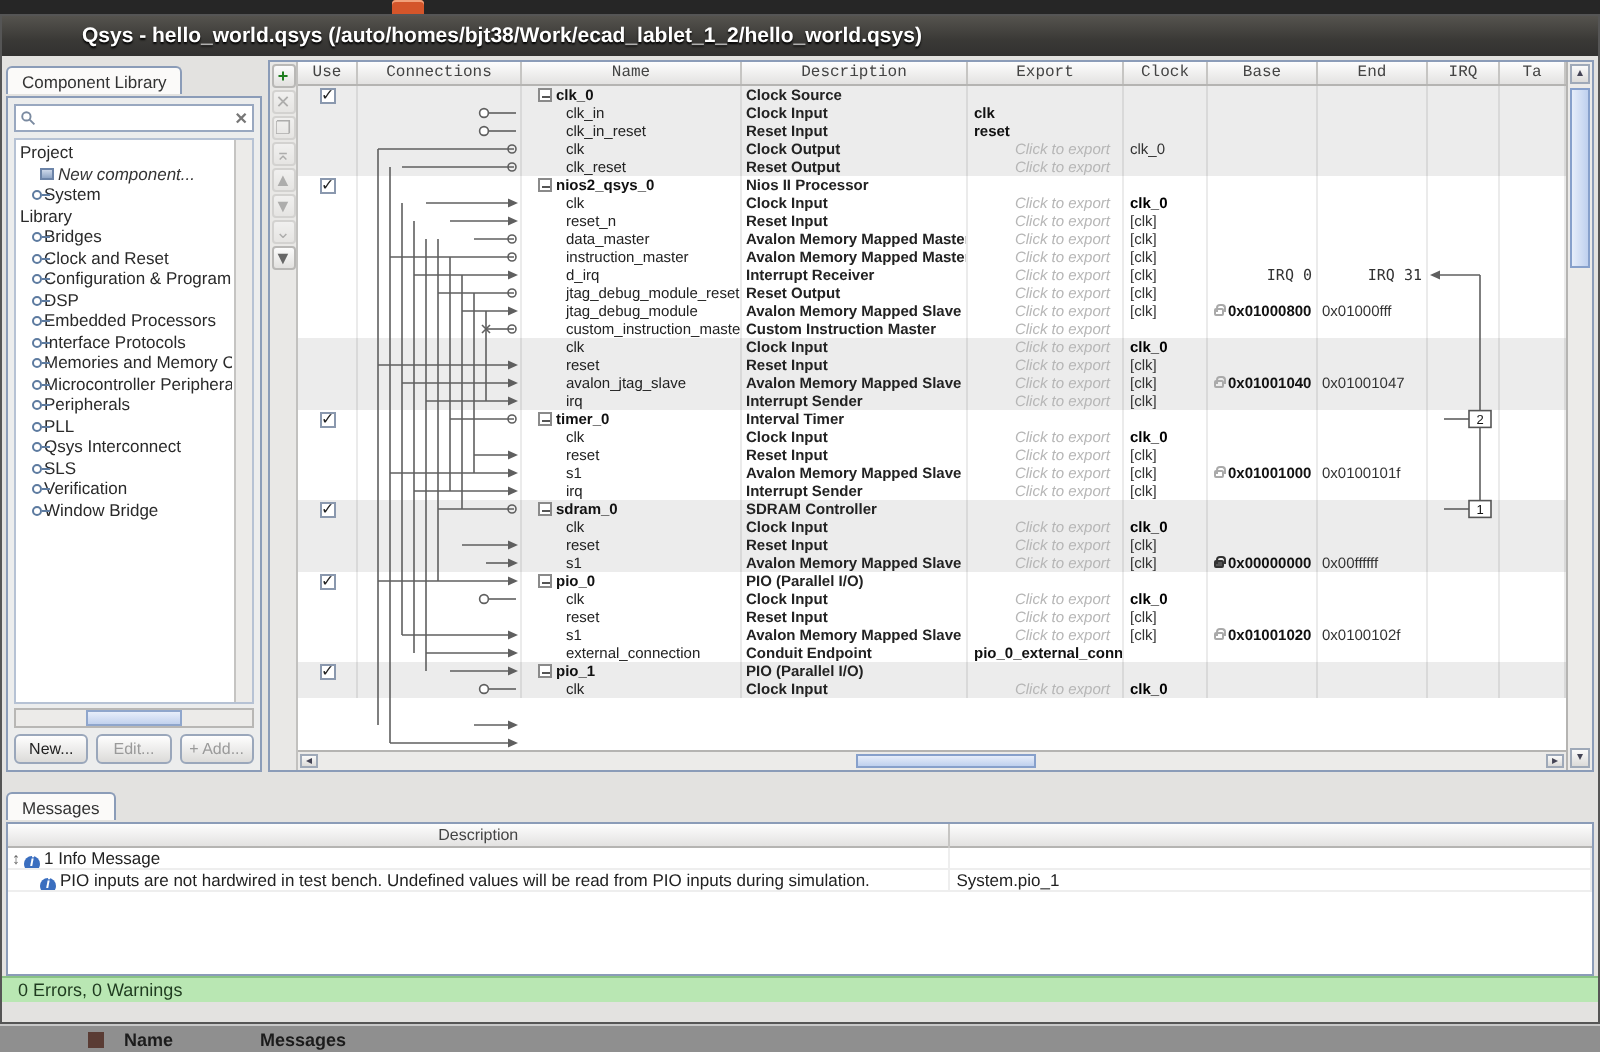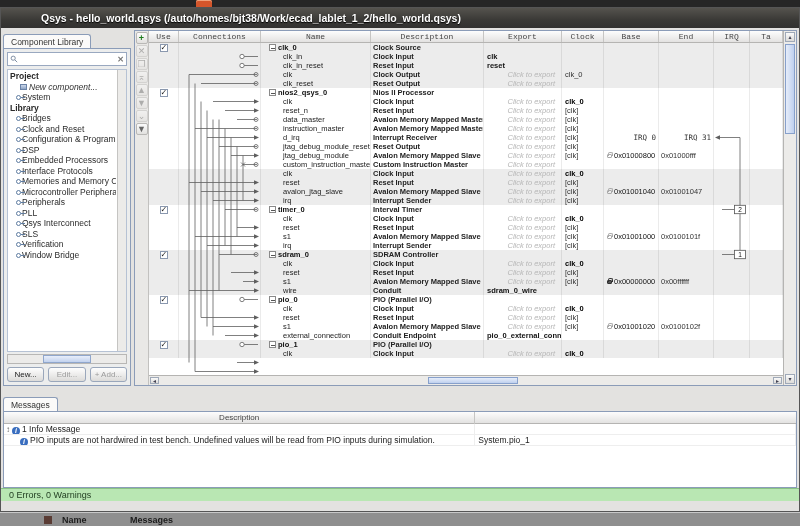--- a/index.html
+++ b/index.html
@@ -28,21 +28,21 @@
   .tab.active{background:#fbfaf9;padding-top:2px;z-index:2;}
   .panelbox{border:1px solid #8b9cb8;background:#eceded;flex:1;position:relative;z-index:1;}
   .lib-inner{position:absolute;inset:3px;display:flex;flex-direction:column;}
   .searchbox{height:14px;background:#fff;border:1px solid #99a8c0;display:flex;align-items:center;padding:0 2px;flex:none;margin-bottom:3px;}
   .searchbox input{flex:1;border:none;outline:none;font-size:8px;height:10px;min-width:0;}
   .mag{width:8px;height:8px;flex:none;margin-right:2px;}
   .clear-x{flex:none;color:#777;font-size:8px;font-weight:bold;cursor:default;}
   .treebox{flex:1;background:#fff;border:1px solid #b6c2d4;position:relative;overflow:hidden;}
   .tree{position:absolute;left:2px;top:1px;right:10px;}
   .tree-item{font-size:8.5px;line-height:10.5px;color:#2a2a2a;white-space:nowrap;overflow:hidden;}
-  .tree-item.section{font-weight:bold;}
+  .tree-item.section{font-weight:normal;}
   .tree-item.leaf{padding-left:10px;font-style:italic;color:#333;}
   .tree-item.branch{padding-left:6px;}
   .branch-icon{display:inline-block;width:5px;height:5px;border:1px solid #5d7ba0;border-radius:50%;margin-right:1px;position:relative;top:0px;}
   .branch-icon::after{content:"";position:absolute;left:4px;top:1px;width:4px;height:1px;background:#5d7ba0;}
   .comp-icon{display:inline-block;width:7px;height:6px;background:linear-gradient(#cdd8ea,#8fa5c5);border:1px solid #6c84a8;margin-right:2px;}
   .tree-vscroll{position:absolute;right:0;top:0;bottom:0;width:9px;background:#ecebe9;border-left:1px solid #c5c4c2;}
   .lib-hscroll{height:10px;margin-top:2px;background:#ecebe9;border:1px solid #b8b7b5;position:relative;flex:none;}
   .lib-hscroll .thumb{position:absolute;left:30%;top:0;width:40%;height:8px;background:linear-gradient(#e8eefa,#c2d2ee);border:1px solid #8fa6cc;}
   .lib-buttons{height:18px;flex:none;display:flex;gap:4px;padding-top:3px;justify-content:space-between;}
   .btn{flex:1;height:15px;font-size:8px;color:#222;background:linear-gradient(#fefefe,#dcdbd9);border:1px solid #9aa7bb;border-radius:3px;text-align:center;line-height:13px;white-space:nowrap;overflow:hidden;}
@@ -74,21 +74,21 @@
   .c-name.child{padding-left:22px;color:#222;}
   .collapse-box{display:inline-block;width:7px;height:7px;border:1px solid #8a8a8a;background:#fff;position:relative;top:0px;margin-right:2px;vertical-align:-1px;}
   .collapse-box::after{content:"";position:absolute;left:1px;top:3px;width:4px;height:1px;background:#555;}
   .c-desc{color:#222;padding-left:2px;font-weight:bold;}
   .c-exp{padding-left:3px;}
   .c-exp .ph{color:#b6b6b6;font-style:italic;text-align:right;display:block;padding-right:6px;}
   .c-exp .val{font-weight:bold;color:#111;}
   .c-clk{padding-left:3px;color:#333;}
   .c-clk.bold{font-weight:bold;color:#000;}
   .c-base,.c-end{font-family:"DejaVu Sans Mono",monospace;font-size:7px;color:#333;padding-left:2px;display:flex;align-items:center;}
-  .c-base .hex{font-weight:normal;color:#111;}
+  .c-base .hex{font-weight:bold;color:#111;}
   .irq-label{flex:1;text-align:right;padding-right:2px;color:#333;font-family:"DejaVu Sans Mono",monospace;}
   .lock{width:5px;height:4px;border:1px solid #aaa;border-radius:1px;display:inline-block;position:relative;margin:0 2px 0 1px;flex:none;}
   .lock::before{content:"";position:absolute;top:-3px;left:0px;width:3px;height:3px;border:1px solid #aaa;border-bottom:none;border-radius:2px 2px 0 0;}
   .lock.closed{border-color:#333;background:#555;}
   .lock.closed::before{border-color:#333;}
   svg.overlay{position:absolute;top:0;pointer-events:none;}
   .vscroll{width:13px;flex:none;background:#ecebe9;border-left:1px solid #b5b4b2;position:relative;}
   .vscroll .arrow{position:absolute;left:1px;width:10px;height:10px;background:linear-gradient(#fafafa,#dcdbd9);border:1px solid #9fa9b8;font-size:6px;line-height:9px;text-align:center;color:#445;}
   .vscroll .thumb{position:absolute;left:1px;top:13px;width:10px;height:90px;background:linear-gradient(90deg,#e6edfa,#bfd0ee);border:1px solid #87a0cb;}
   .hscroll{height:10px;flex:none;background:#ecebe9;border-top:1px solid #b5b4b2;position:relative;}
@@ -588,32 +588,20 @@
                       <span class="ph">Click to export</span>
                     </div>
                     <div class="c-clk">[clk]</div>
                     <div class="c-base">
                       <span class="lock closed"></span>
                       <span class="hex">0x00000000</span>
                     </div>
                     <div class="c-end">
                       <span>0x00ffffff</span>
                     </div>
-                    <div class="c-irq"></div>
-                    <div class="c-tags"></div>
-                  </div>
-                  <div class="row g">
-                    <div class="c-use"></div>
-                    <div class="c-conn"></div>
-                    <div class="c-name child"><span>wire</span></div>
-                    <div class="c-desc">Conduit</div>
-                    <div class="c-exp"><span class="val">sdram_0_wire</span></div>
-                    <div class="c-clk"></div>
-                    <div class="c-base"></div>
-                    <div class="c-end"></div>
                     <div class="c-irq"></div>
                     <div class="c-tags"></div>
                   </div>
                   <div class="row w">
                     <div class="c-use">
                       <div class="cb"></div>
                     </div>
                     <div class="c-conn"></div>
                     <div class="c-name group"><span class="collapse-box"></span><span>pio_0</span></div>
                     <div class="c-desc">PIO (Parallel I/O)</div>

